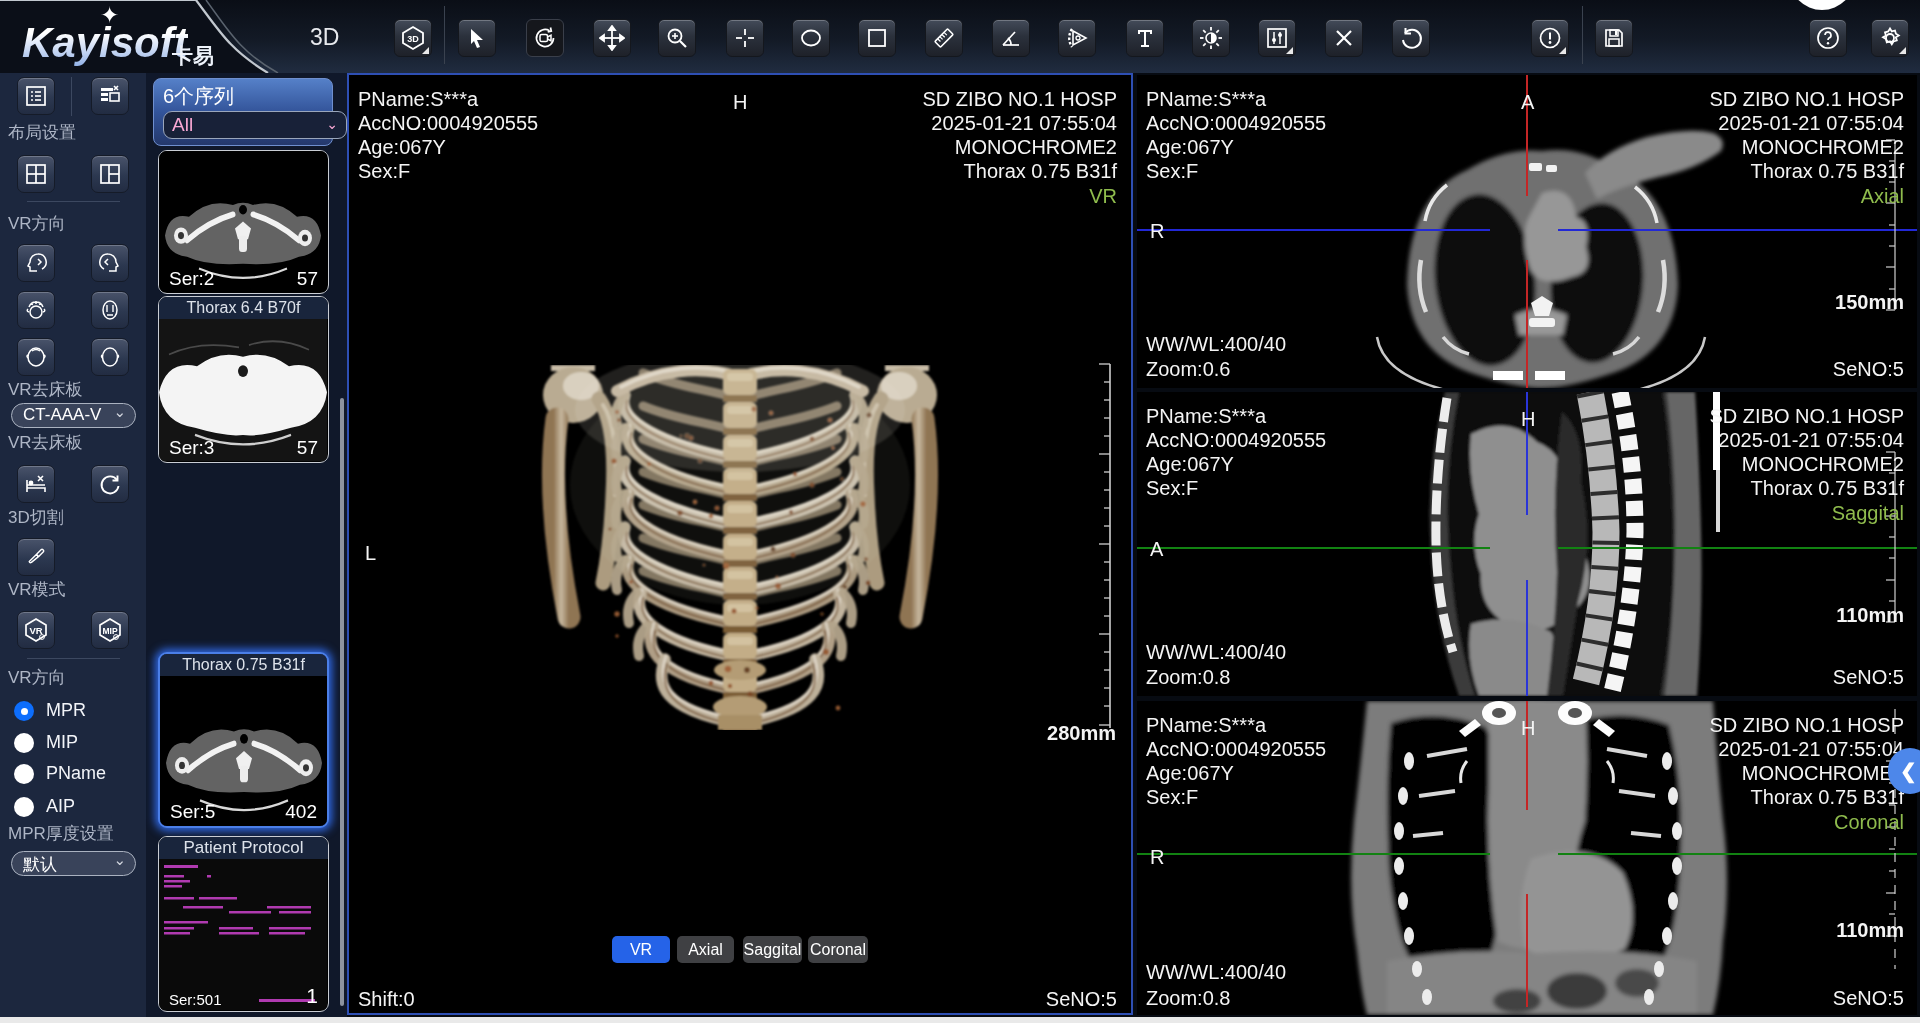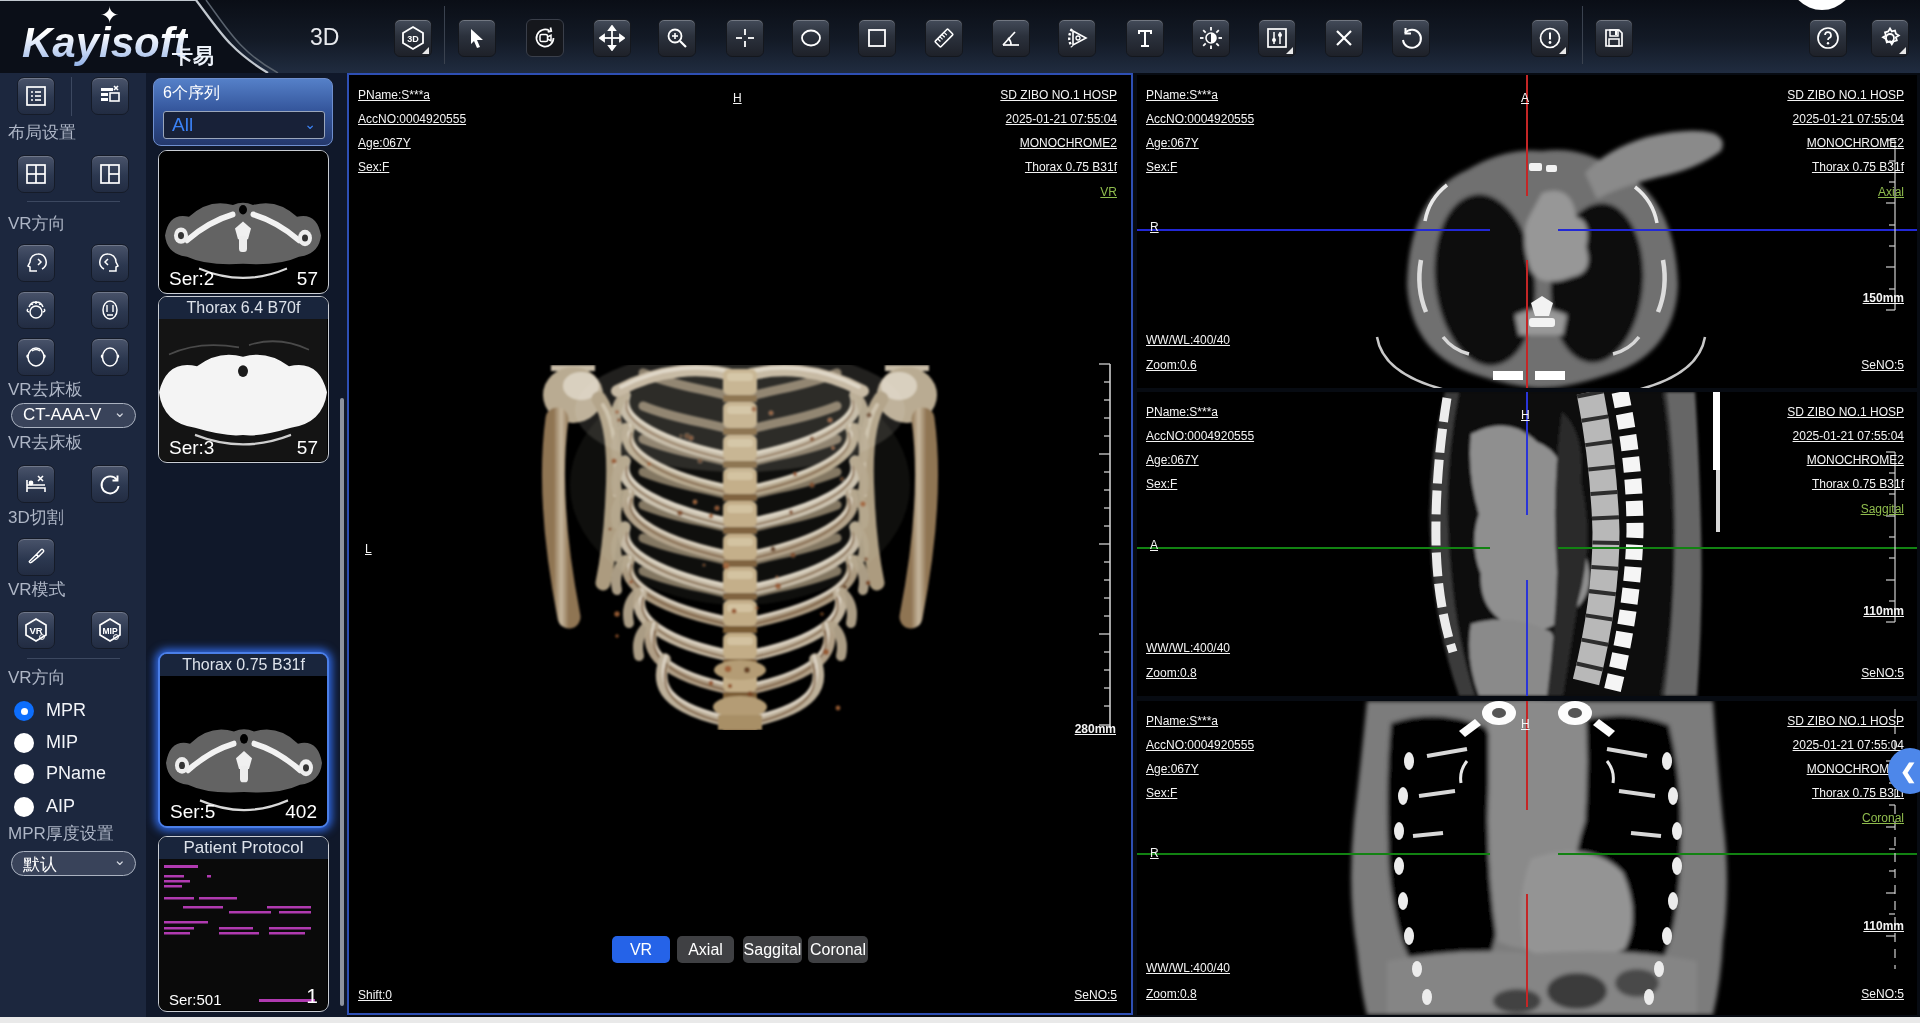--- a/index.html
+++ b/index.html
@@ -39,33 +39,33 @@
 .sdrop .arr { position:absolute; right:9px; top:2px; font-size:13px; color:#d6dae2; }
 .radio { position:absolute; left:14px; width:20px; height:20px; border-radius:50%; background:#fff; }
 .radio.sel { background:#0d6efd; }
 .radio.sel:after { content:""; position:absolute; left:6.5px; top:6.5px; width:7px; height:7px; border-radius:50%; background:#fff; }
 .rlab { position:absolute; left:46px; font-size:18px; color:#f2f4f8; }
 
 #thumbs { position:absolute; left:146px; top:73px; width:201px; height:944px; background:#10182a; }
 #serHead { position:absolute; left:7px; top:5px; width:180px; height:68px; border-radius:8px;
   background:linear-gradient(to bottom,#5580c8 0%,#33549a 50%,#24386b 100%);
   border:1px solid #6f8fce; }
-#serHead .t { position:absolute; left:9px; top:4px; font-size:16px; color:#fff; }
-#serHead .dd { position:absolute; left:9px; top:32px; width:162px; height:28px; background:#182138;
-  border:1px solid #9aa6bb; border-radius:3px; color:#3b82f6; font-size:19px; }
+#serHead .t { position:absolute; left:9px; top:4px; font-size:20px; color:#fff; }
+#serHead .dd { position:absolute; left:9px; top:32px; width:184px; height:28px; background:#182138;
+  border:1px solid #9aa6bb; border-radius:9px; color:#f9a8d4; font-size:19px; }
 .thumb { position:absolute; left:12px; width:171px; background:#000; border:1.5px solid #c9cdd4; border-radius:9px; overflow:hidden; }
 .thumb .tt { position:absolute; left:0; top:0; right:0; height:22px; background:#19253c; color:#dde2ea; font-size:16px; text-align:center; line-height:22px; }
 .thumb .ser { position:absolute; left:10px; bottom:3px; color:#fff; font-size:19px; }
 .thumb .num { position:absolute; right:10px; bottom:3px; color:#fff; font-size:19px; }
 .thumb.sel { border:2px solid #4b7fe8; box-shadow:0 0 9px 3px rgba(50,110,240,.95), inset 0 0 9px 2px rgba(50,110,240,.8); }
 #tscroll { position:absolute; left:194px; top:325px; width:4px; height:608px; background:#8d93a0; border-radius:2px; }
 
 .vp { position:absolute; background:#000; }
 #mainvp { left:347px; top:73px; width:786px; height:942px; border:2px solid #2e4fb4; }
-.ol { position:absolute; color:#f4f4f4; font-size:12px; white-space:nowrap;text-decoration:underline; }
+.ol { position:absolute; color:#f4f4f4; font-size:20px; white-space:nowrap; }
 .olr { right:14px; }
 .green { color:#8fbc4d; }
 .vbtn { position:absolute; height:27px; border-radius:5px; background:#3f4043; color:#fff; font-size:16px;
   text-align:center; line-height:27px; padding:0 9px; }
 .vbtn.blue { background:#2563e8; }
 
 #pax { left:1137px; top:75px;  width:780px; height:313px; }
 #psa { left:1137px; top:392px; width:780px; height:304px; }
 #pco { left:1137px; top:701px; width:780px; height:314px; }
 #handle { position:absolute; left:1888px; top:748px; width:44px; height:46px; border-radius:23px;

